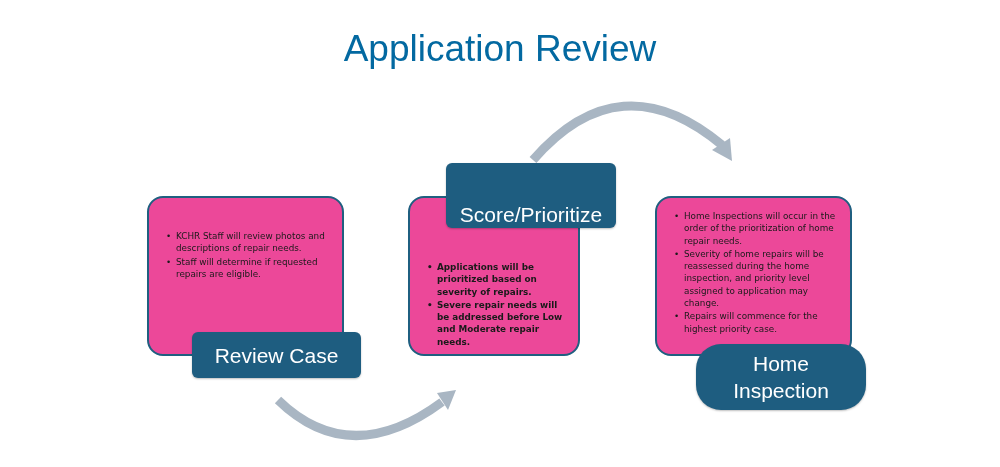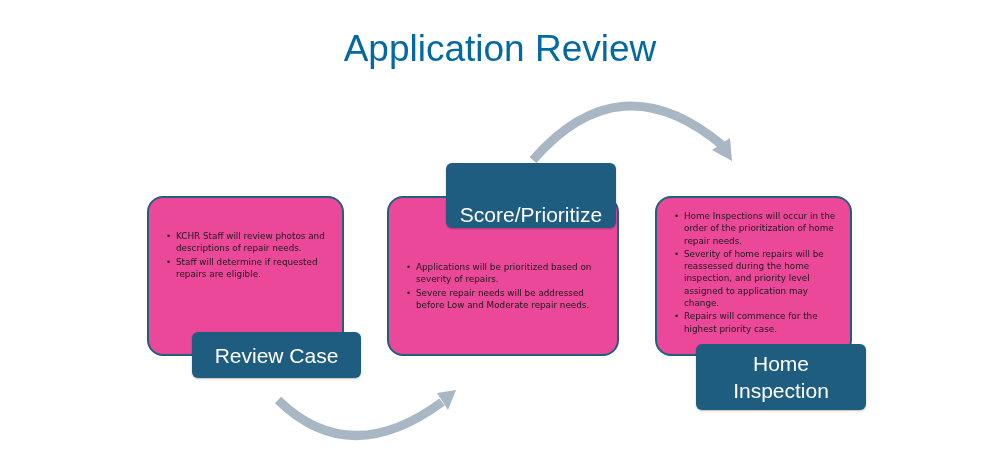--- a/index.html
+++ b/index.html
@@ -33,33 +33,33 @@
 <div class="card" style="left:147px; top:196px; width:197px; height:160px; padding:32px 8px 0 12px;">
   <ul>
     <li>KCHR Staff will review photos and descriptions of repair needs.</li>
     <li>Staff will determine if requested repairs are eligible.</li>
   </ul>
 </div>
 <div class="label" style="left:192px; top:332px; width:169px; height:46px;">
   <span>Review Case</span>
 </div>
 
-<div class="card" style="left:387px; top:196px; width:232px; height:160px; padding:63px 8px 0 12px;">
+<div class="card" style="left:408px; top:196px; width:172px; height:160px; padding:63px 8px 0 12px;font-weight:bold;">
   <ul>
     <li>Applications will be prioritized based on severity of repairs.</li>
     <li>Severe repair needs will be addressed before Low and Moderate repair needs.</li>
   </ul>
 </div>
 <div class="label" style="left:446px; top:163px; width:170px; height:65px;align-items:flex-end;">
   <span>Score/Prioritize</span>
 </div>
 
 <div class="card" style="left:655px; top:196px; width:197px; height:160px; padding:12px 8px 0 12px;">
   <ul>
     <li>Home Inspections will occur in the order of the prioritization of home repair needs.</li>
     <li>Severity of home repairs will be reassessed during the home inspection, and priority level assigned to application may change.</li>
     <li>Repairs will commence for the highest priority case.</li>
   </ul>
 </div>
-<div class="label" style="left:696px; top:344px; width:170px; height:66px; flex-direction:column;">
+<div class="label" style="left:696px; top:344px; width:170px; height:66px; flex-direction:column;border-radius:25px;">
   <span>Home</span>
   <span>Inspection</span>
 </div>
 
 </body></html>

